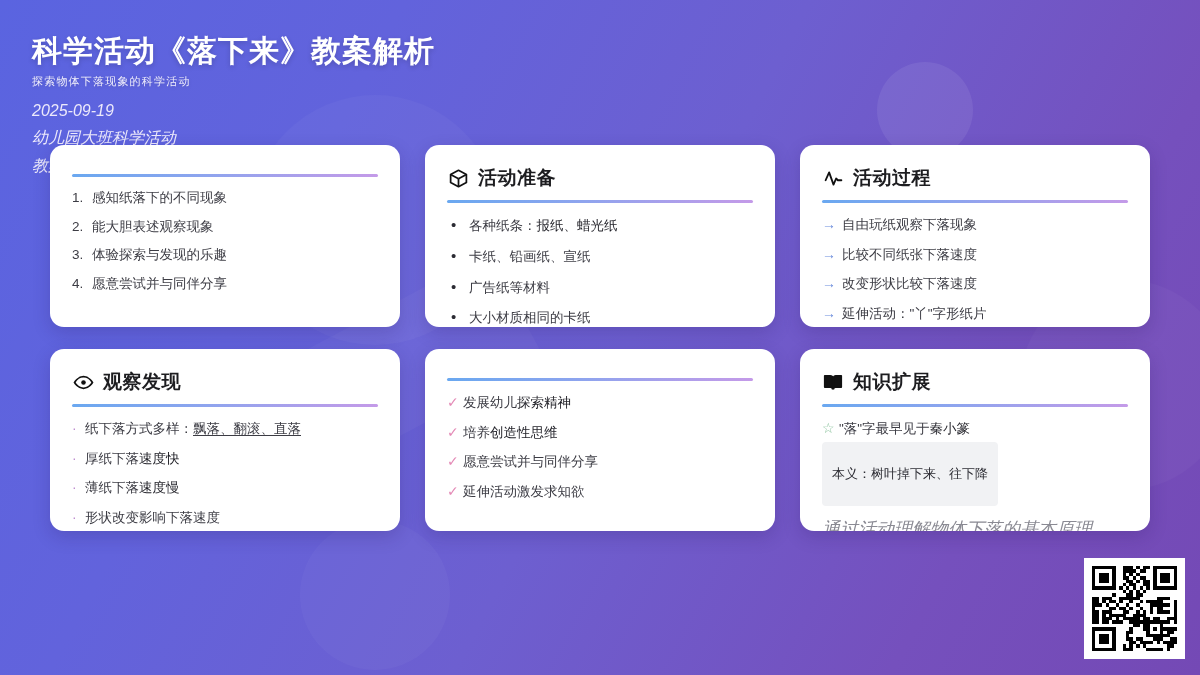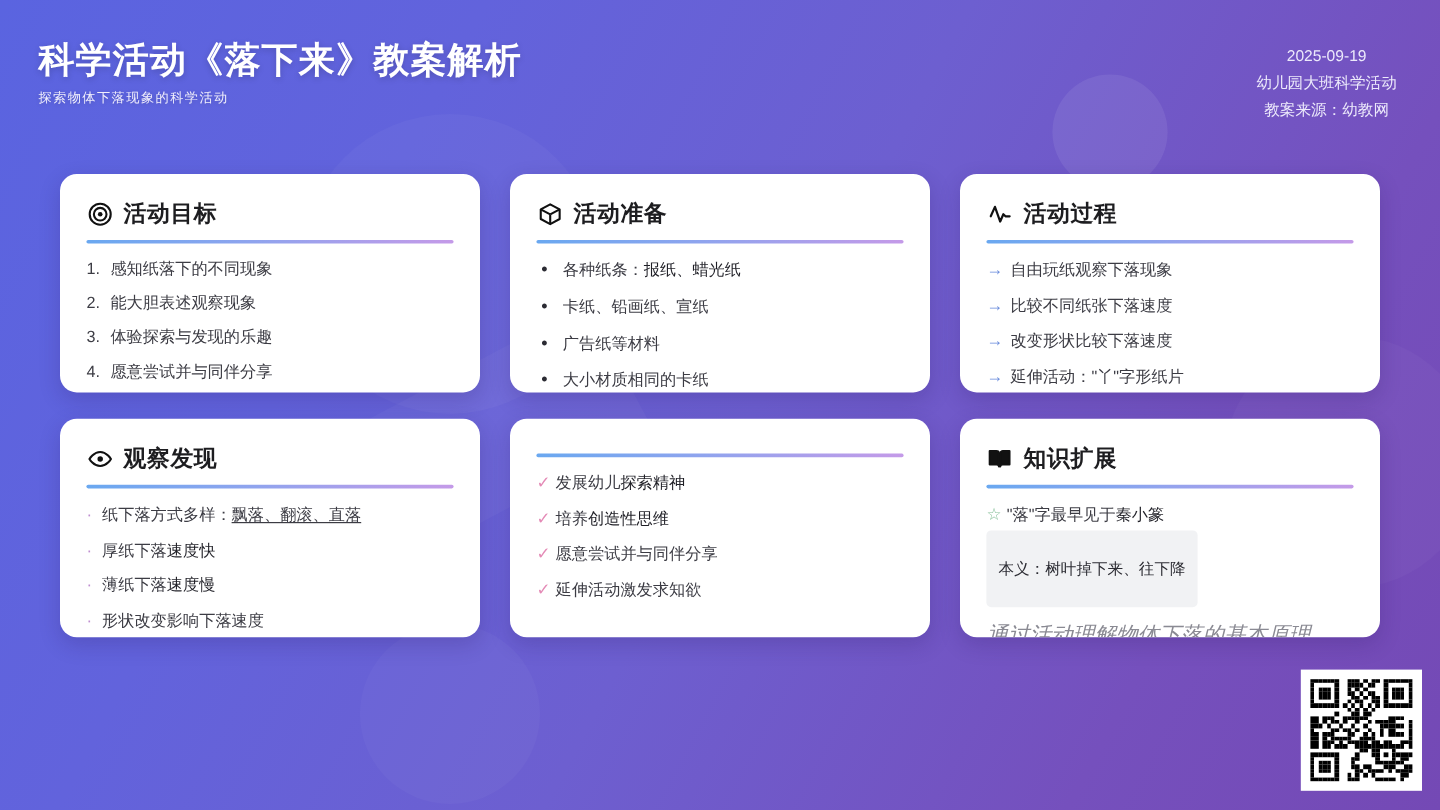--- a/index.html
+++ b/index.html
@@ -35,44 +35,45 @@
     background: rgba(255,255,255,0.035);
     transform: rotate(-28deg);
     pointer-events: none;
   }
 
   
   #header {
     position: absolute; left: 0; top: 0;
     width: 1200px; height: 128px;
     padding: 28px 36px 0 32px;
-    display: flex; justify-content: space-between; align-items: flex-start;
+    display: flex; justify-content: space-between; align-items: flex-start; flex-direction: column;
   }
   #header-left { padding-top: 4px; }
   #title {
     color: #ffffff;
     font-size: 30px;
     font-weight: bold;
     letter-spacing: 1px;
     text-shadow: 0 2px 5px rgba(0,0,0,0.18);
     line-height: 1.25;
   }
   #subtitle {
     margin-top: 4px;
     color: #f0eefc;
     font-size: 11px;
     letter-spacing: 1.2px;
     text-shadow: 0 1px 4px rgba(0,0,0,0.14);
   }
   #header-right {
-    text-align: center;
+    text-align: left;
     color: #ece9fb;
-    font-size: 13px;
+    font-size: 16px;
     line-height: 1.72;
     padding-top: 8px;
+    font-style: italic;
   }
   #header-right div { white-space: nowrap; }
 
   
   #grid {
     position: absolute;
     left: 50px; top: 145px;
     width: 1100px;
     display: grid;
     grid-template-columns: repeat(3, 350px);
@@ -195,30 +196,20 @@
     <div id="header-right">
       <div>2025-09-19</div>
       <div>幼儿园大班科学活动</div>
       <div>教案来源：幼教网</div>
     </div>
   </div>
 
   <div id="grid">
 
     <div class="card">
-      <div class="card-head">
-        <span class="card-icon">
-          <svg width="21" height="21" viewBox="0 0 24 24" fill="none" stroke="#111" stroke-width="2">
-            <circle cx="12" cy="12" r="10"></circle>
-              <circle cx="12" cy="12" r="6"></circle>
-              <circle cx="12" cy="12" r="2.2" fill="#111" stroke="none"></circle>
-          </svg>
-        </span>
-        <span class="card-title">活动目标</span>
-      </div>
       <div class="divider"></div>
       <div class="items">
         <div class="item">
           <span class="marker m-num">1.</span>
           <span class="item-text">感知纸落下的不同现象</span>
         </div>
         <div class="item">
           <span class="marker m-num">2.</span>
           <span class="item-text">能大胆表述观察现象</span>
         </div>

